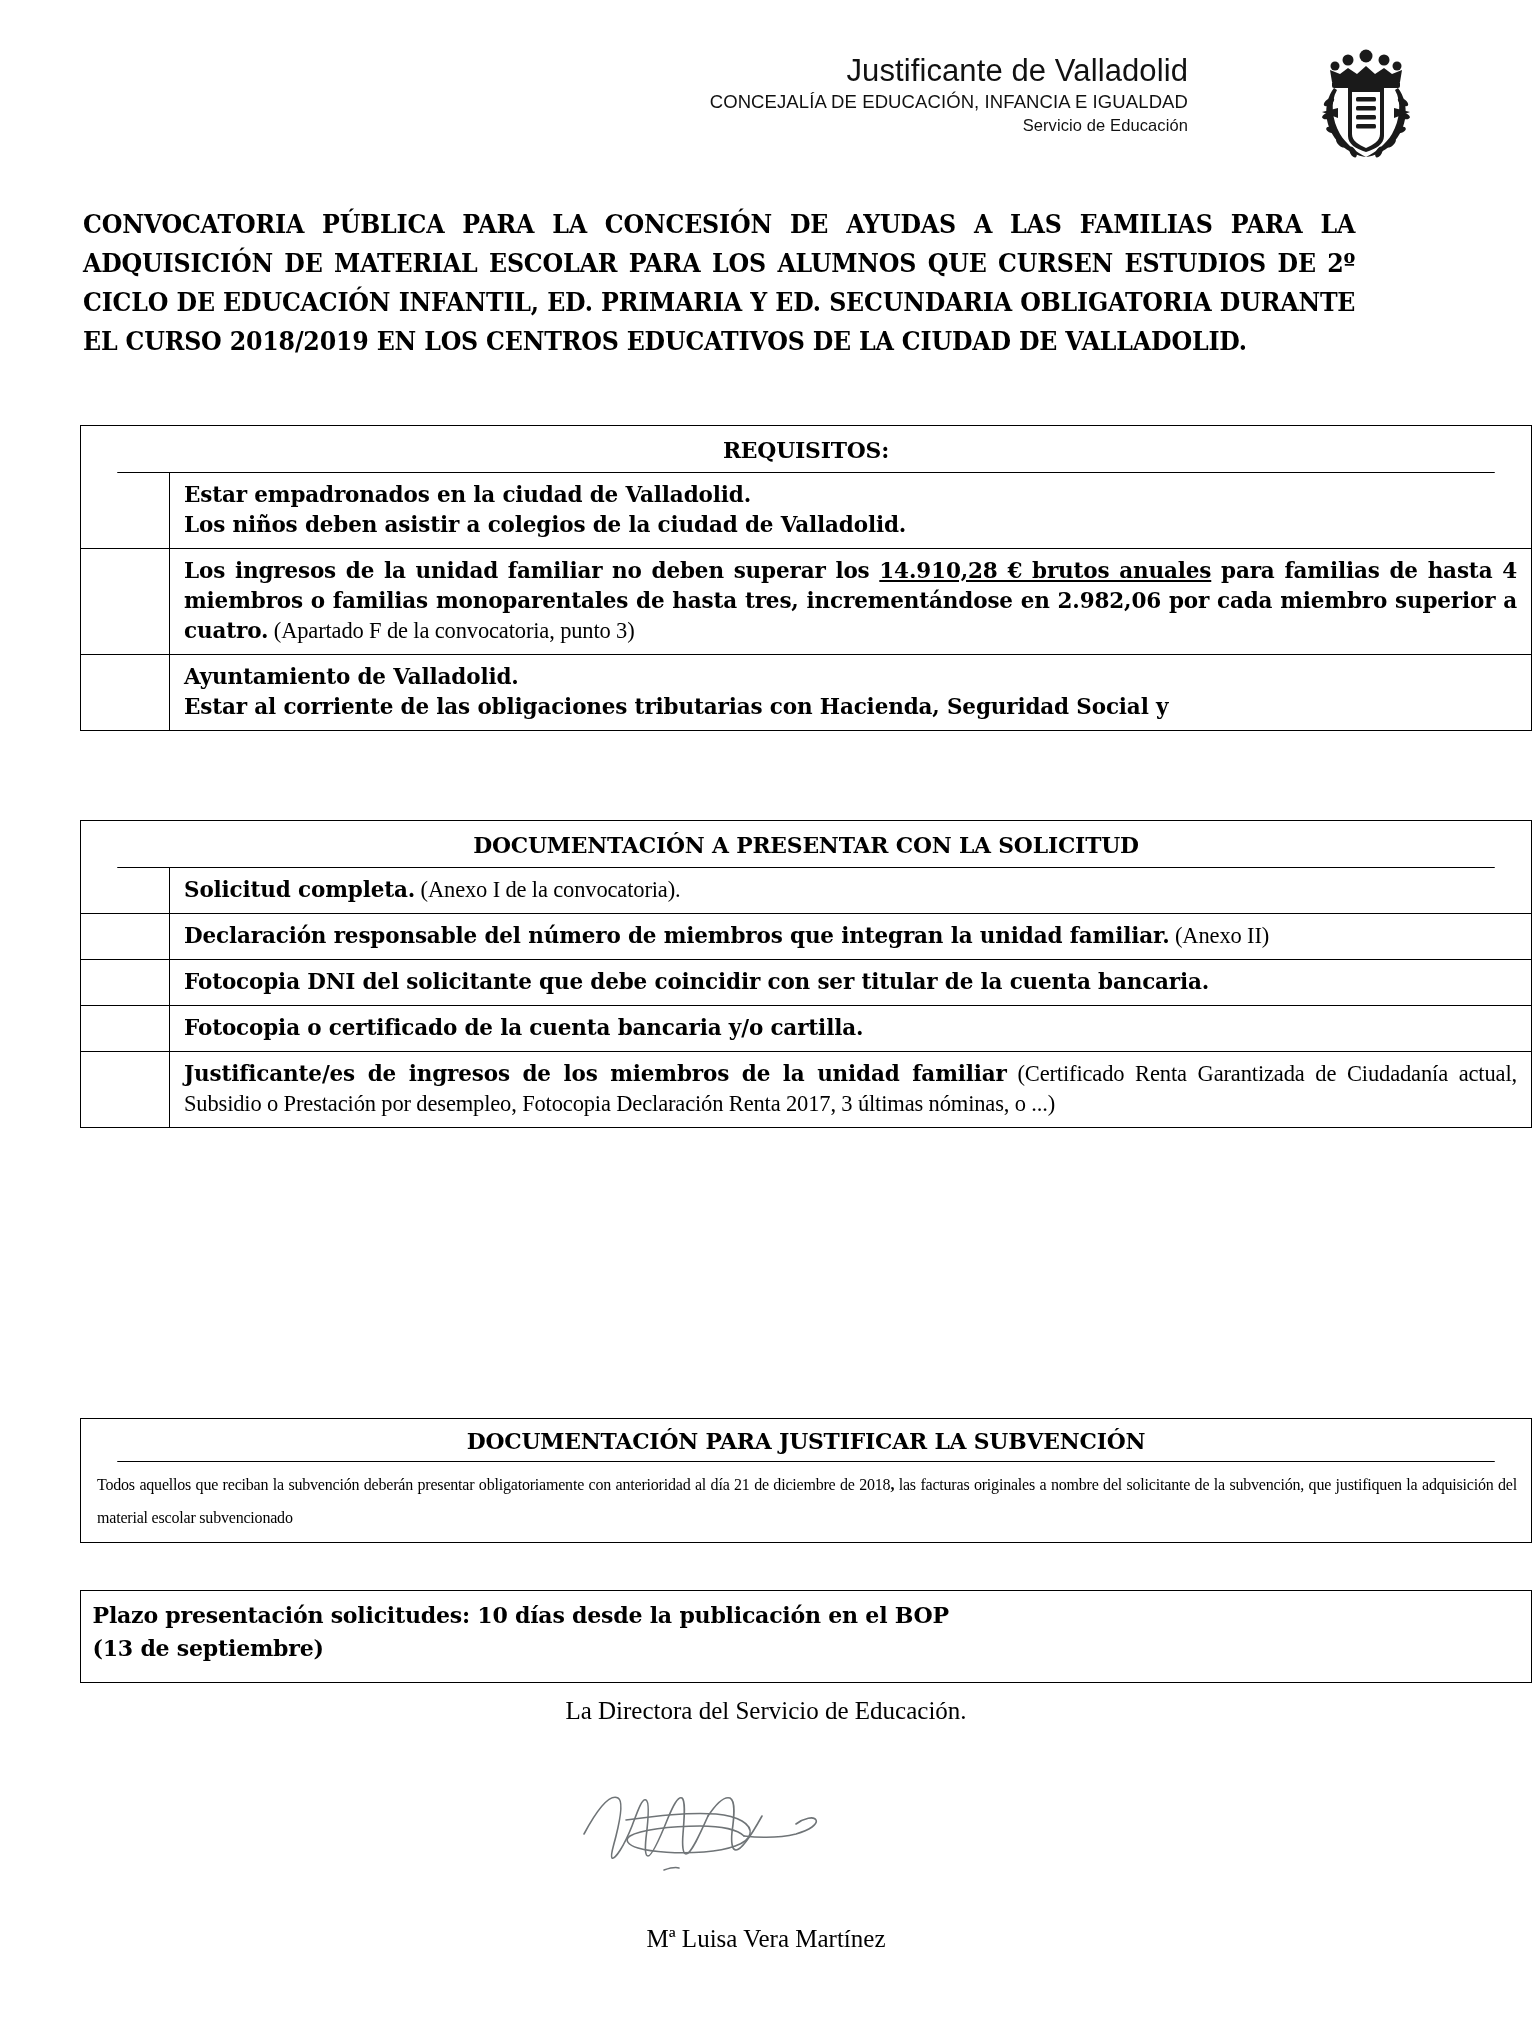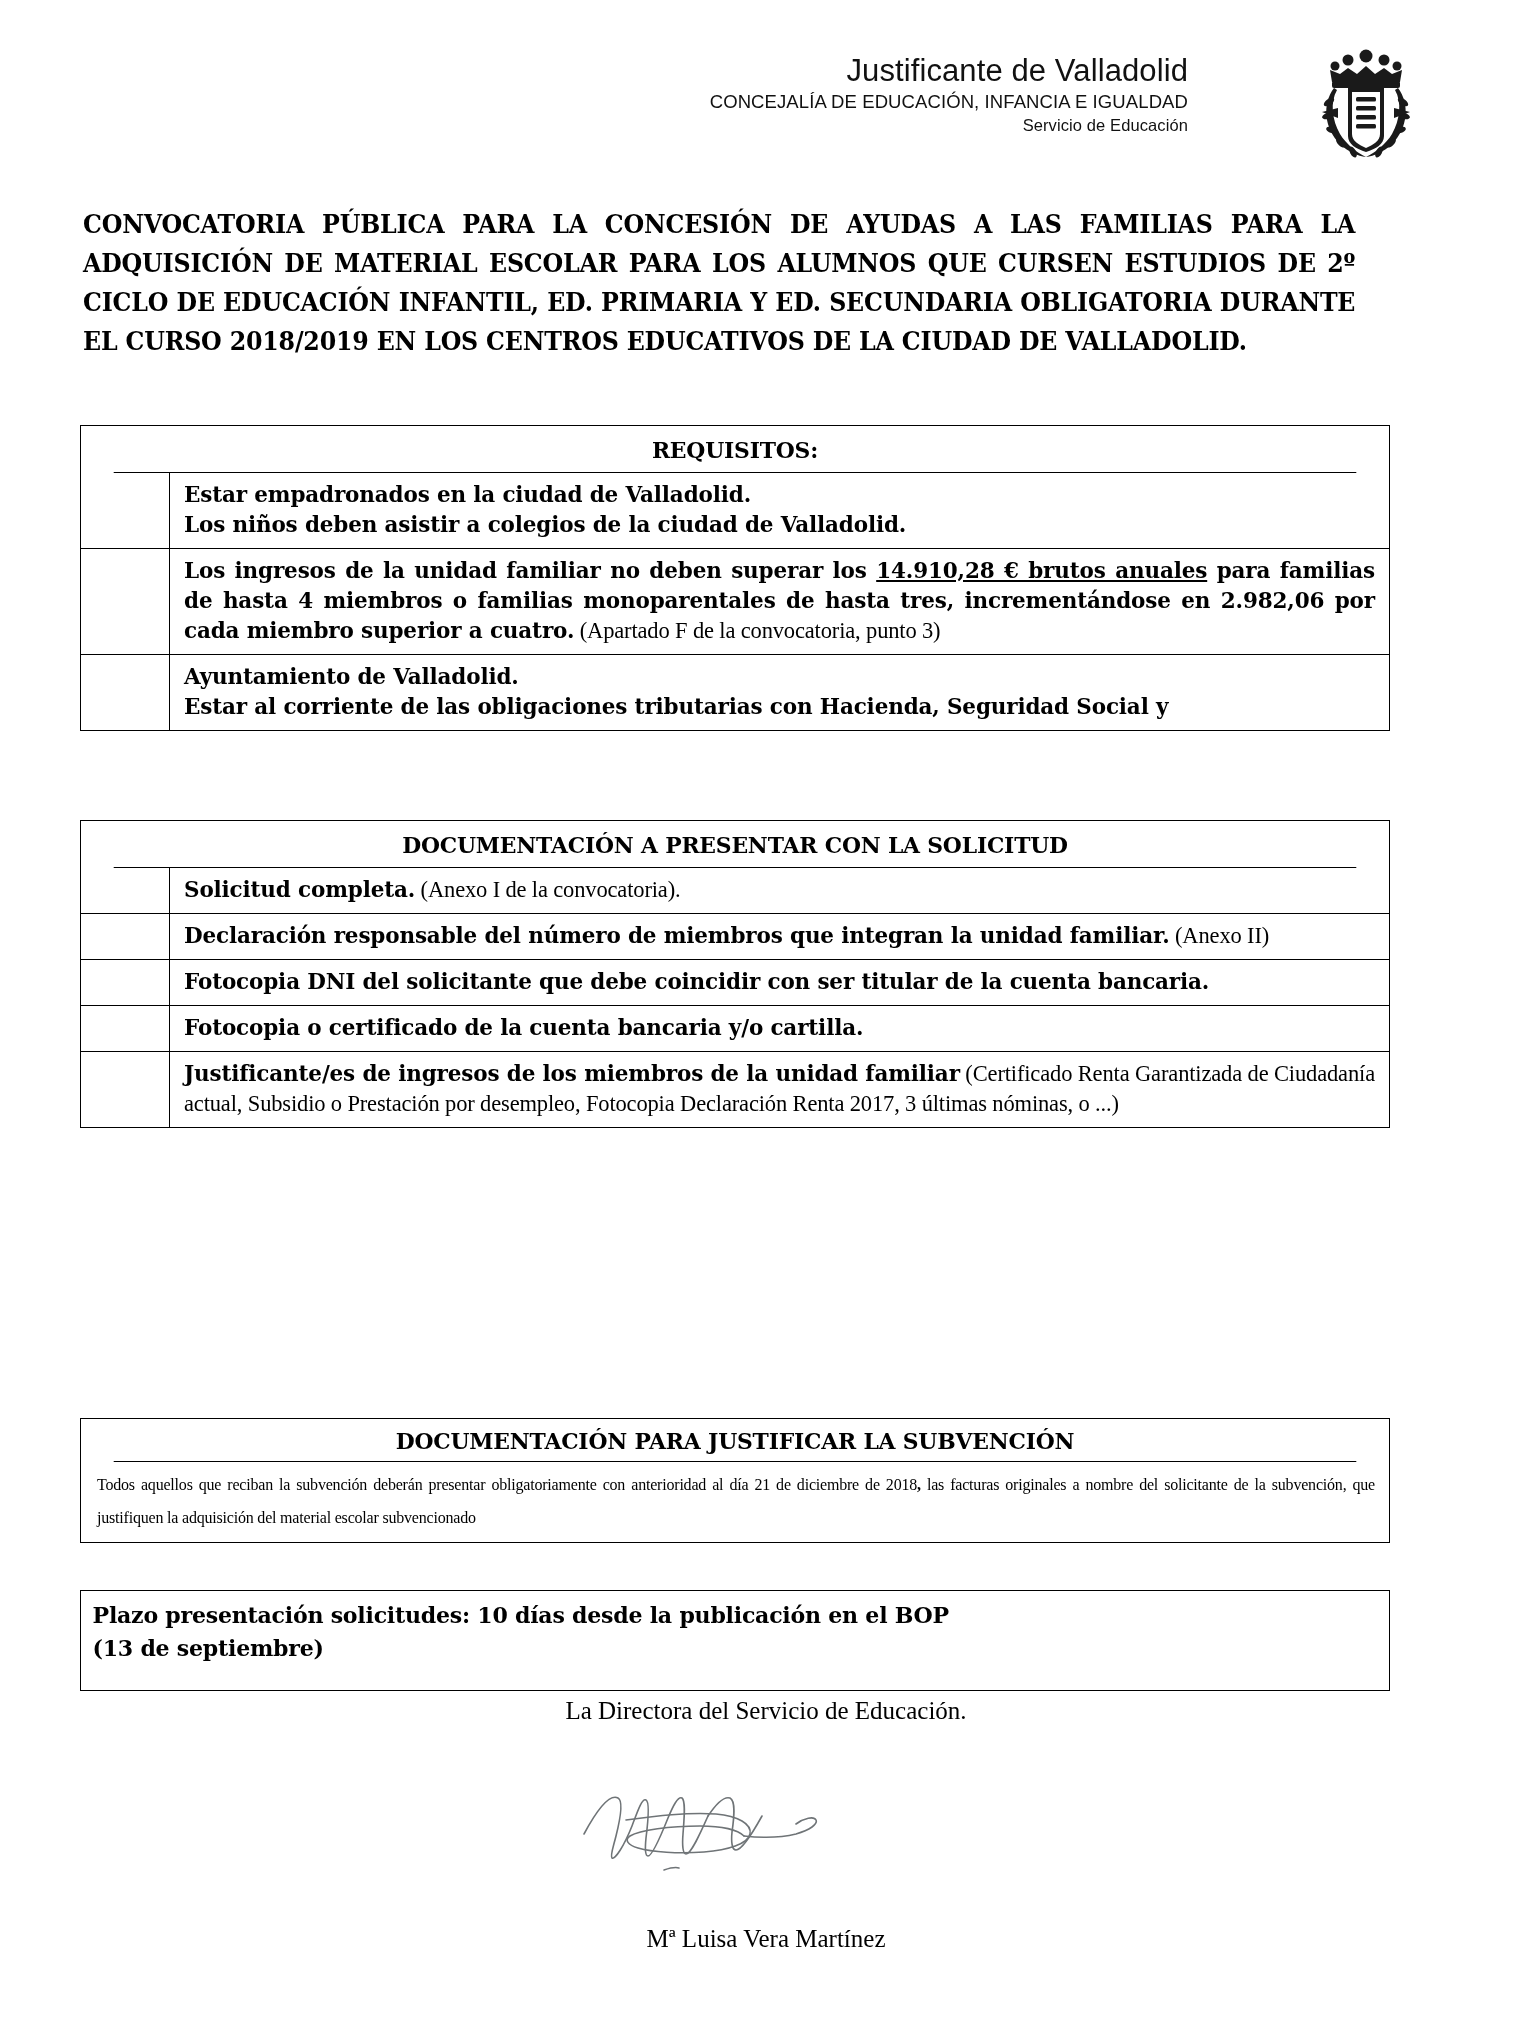--- a/index.html
+++ b/index.html
@@ -74,21 +74,21 @@
     text-align-last: left;
     letter-spacing: -0.2px;
     transform: scaleX(0.93);
     transform-origin: left top;
   }
 
   
   .block {
     position: absolute;
     left: 80px;
-    width: 1310px;
+    width: 1452px;
     border: 1.5px solid #000;
     box-sizing: border-box;
   }
   .block-title {
     text-align: center;
     font-family: "DejaVu Serif", "Liberation Serif", serif;
     font-weight: bold;
     font-size: 23px;
     line-height: 31px;
     padding: 8px 0 7px 0;
@@ -149,21 +149,21 @@
     line-height: 33px;
     text-align: justify;
     text-align-last: left;
     letter-spacing: -0.2px;
   }
   .just-body b { font-weight: bold; }
 
   
   #plazo {
     top: 1590px;
-    padding: 7px 0 26px 0;
+    padding: 7px 0 18px 0;
   }
   .plazo-line {
     font-family: "DejaVu Serif", "Liberation Serif", serif;
     font-weight: bold;
     font-size: 23px;
     line-height: 33px;
     padding-left: 12px;
     letter-spacing: -0.25px;
     transform: scaleX(0.96);
     transform-origin: left center;

